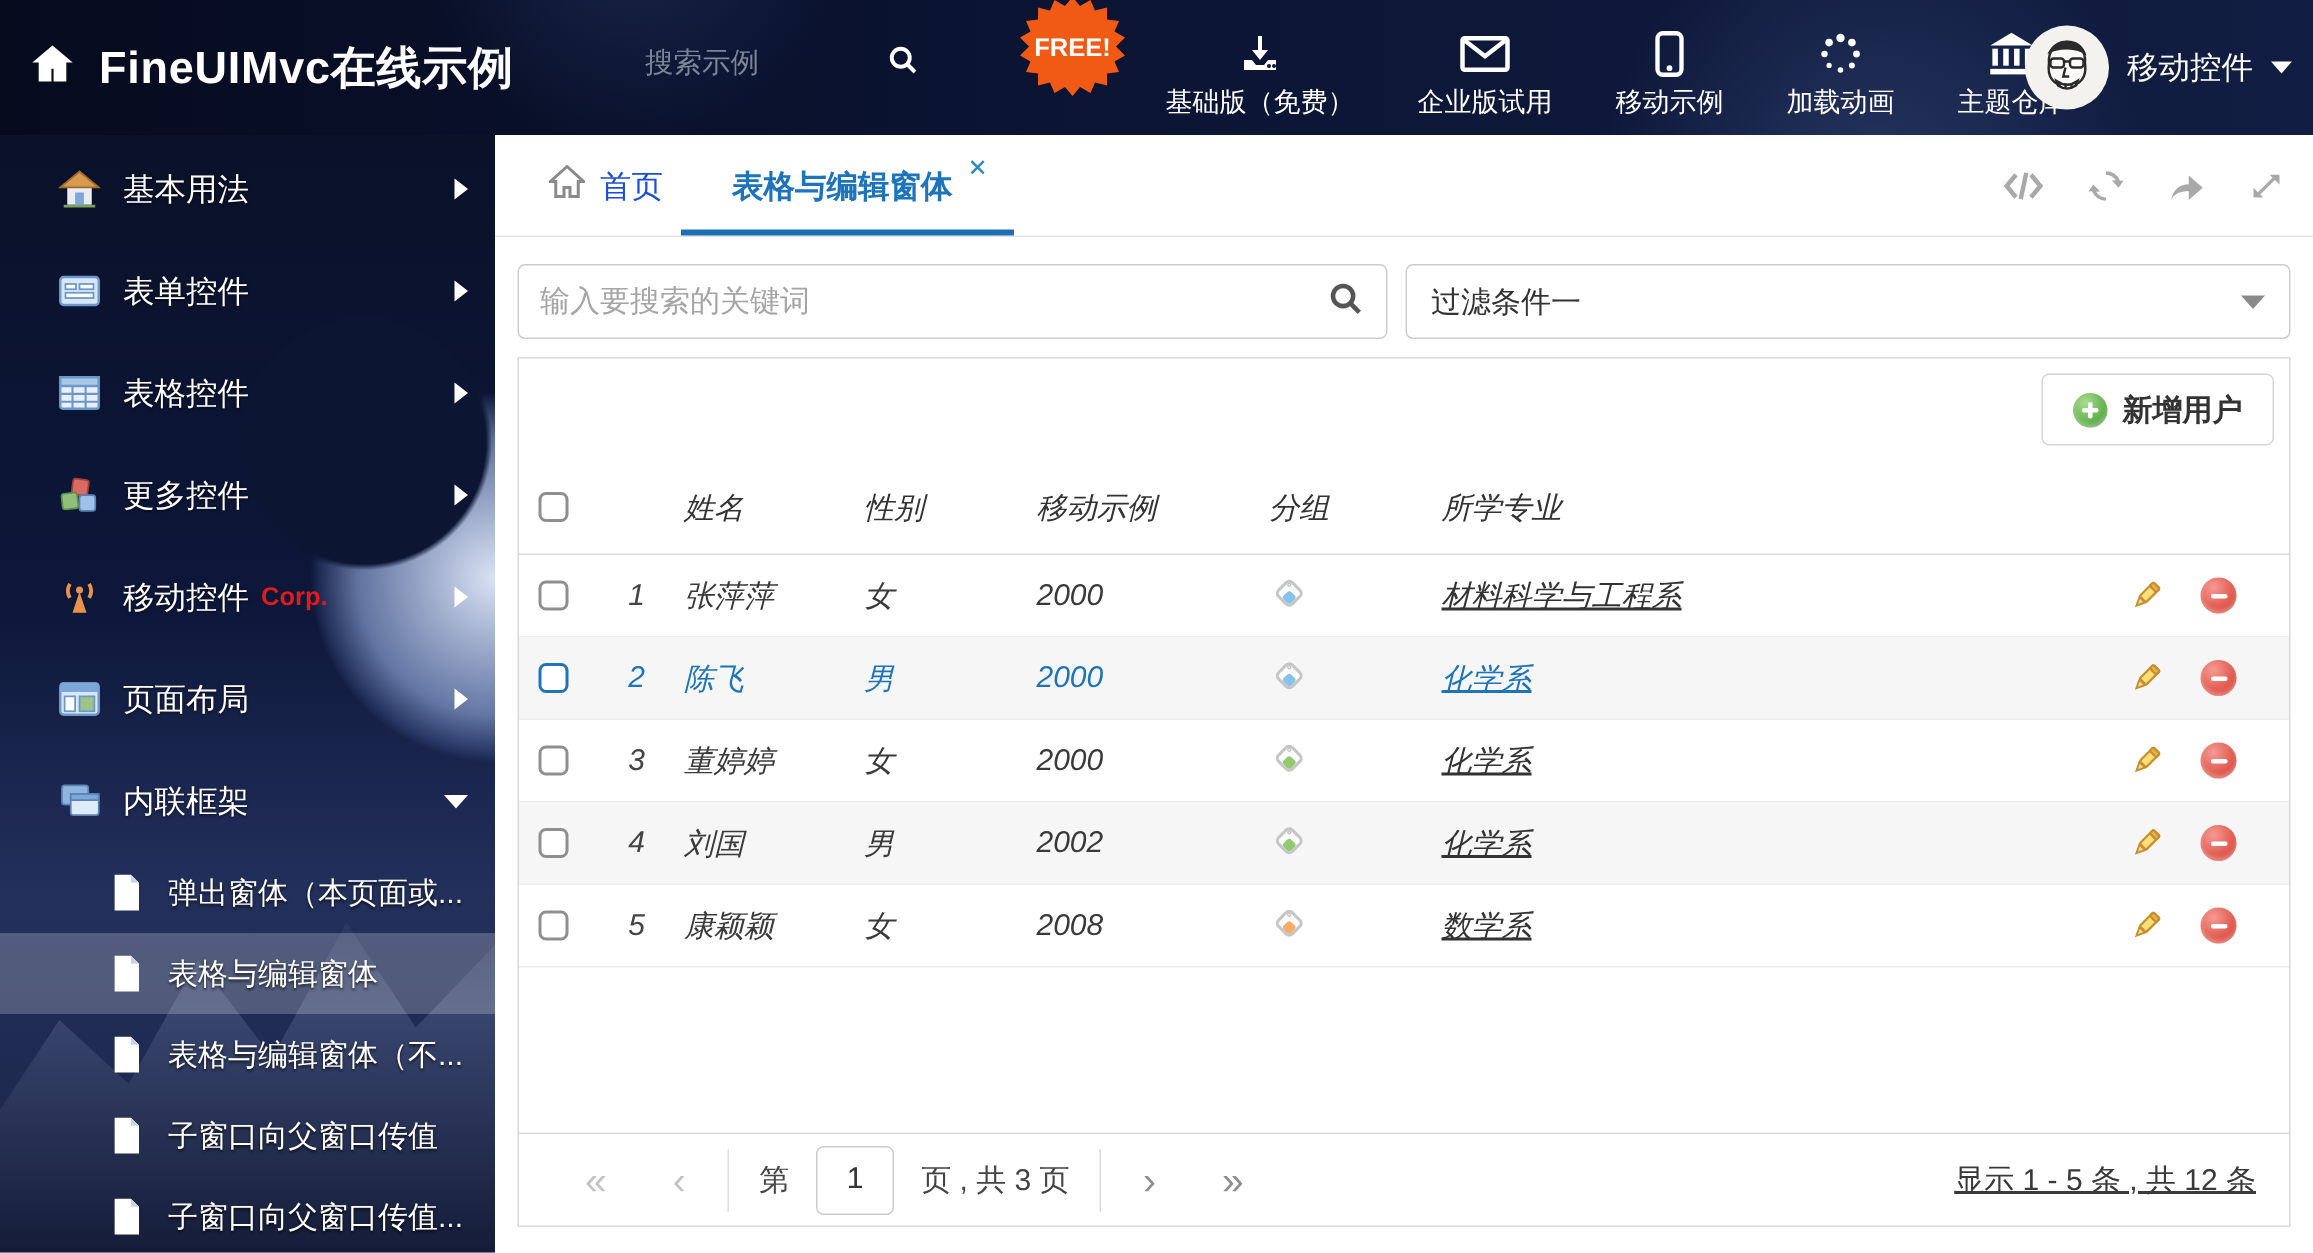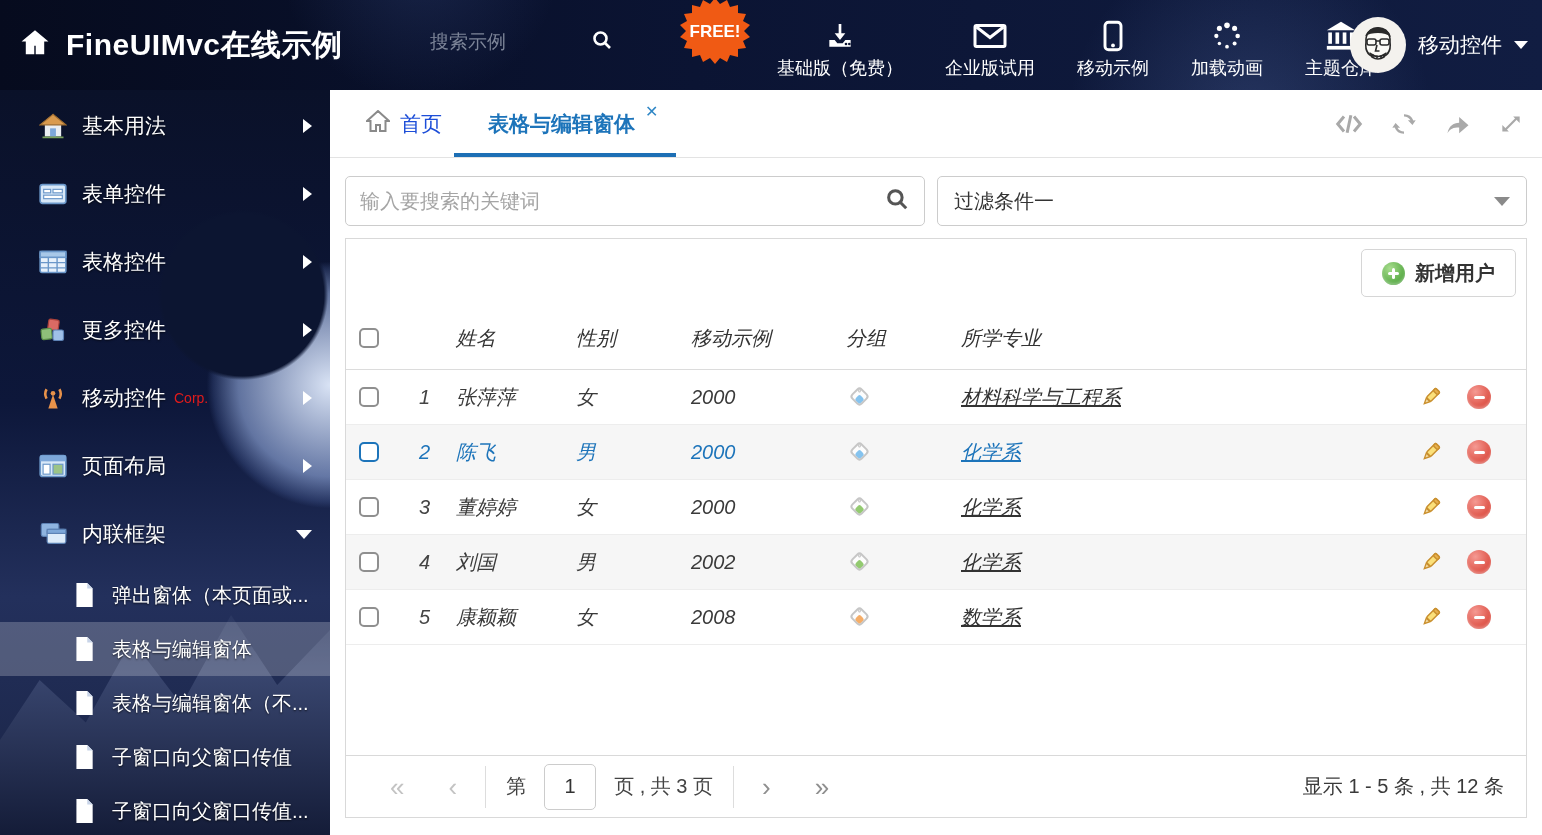--- a/index.html
+++ b/index.html
@@ -41,21 +41,21 @@
       linear-gradient(180deg,#0a1129 0%,#0d173a 42%,#23305c 68%,#1a2445 100%);
     color:#fff; z-index:4; }
   .sidebar::after { content:""; position:absolute; left:0; bottom:0; width:330px; height:250px;
     background:linear-gradient(180deg, rgba(60,76,122,.0), #39466f 35%, #141c38 100%);
     clip-path:polygon(0 62%, 12% 38%, 26% 55%, 40% 22%, 55% 48%, 70% 12%, 84% 40%, 100% 18%, 100% 100%, 0 100%);
     pointer-events:none; }
   .menu { position:relative; z-index:2; padding-top:2px; }
   .menu-item { height:68px; display:flex; align-items:center; padding:0 18px 0 38px; cursor:pointer; position:relative; }
   .menu-item .mico { width:30px; display:flex; justify-content:center; margin-right:14px; }
   .menu-item .mlbl { font-size:21px; text-shadow:0 1px 2px rgba(0,0,0,.7); }
-  .menu-item .corp { color:#e11b1b; font-size:14px; margin-left:8px; font-weight:normal;text-align:right; }
+  .menu-item .corp { color:#e11b1b; font-size:17px; margin-left:8px; font-weight:bold;text-align:right; }
   .menu-item .arrow { margin-left:auto; width:0; height:0; border-top:7px solid transparent;
     border-bottom:7px solid transparent; border-left:9px solid #fff; }
   .menu-item .arrow.open { border-left:8px solid transparent; border-right:8px solid transparent;
     border-top:9px solid #fff; border-bottom:none; }
   .submenu-item { height:54px; display:flex; align-items:center; padding-left:72px; cursor:pointer;
     font-size:20px; text-shadow:0 1px 2px rgba(0,0,0,.7); white-space:nowrap; }
   .submenu-item .sico { margin-right:16px; display:flex; }
   .submenu-item.active { background:rgba(255,255,255,.22); }
 
   
@@ -118,21 +118,21 @@
   .grid-spacer { flex:1; }
   .pager { border-top:1px solid #d9d9d9; height:62px; display:flex; align-items:center;
     padding:0 22px; font-size:20px; color:#444; }
   .pg { cursor:pointer; font-size:26px; line-height:1; padding:0 22px; user-select:none; }
   .pg.disabled { color:#c3c3c3; cursor:default; }
   .pg.enabled { color:#8f8f8f; }
   .pg-sep { width:1px; height:42px; background:#ddd; margin:0 6px; }
   .pg-label { padding:0 14px; color:#444; }
   .pg-input { width:52px; height:46px; border:1px solid #ccc; border-radius:5px; text-align:center;
     font-size:20px; color:#333; margin:0 4px; font-family:inherit; outline:none; }
-  .pg-summary { margin-left:auto; color:#3a3a3a; }
+  .pg-summary { margin-left:auto; color:#3a3a3a;text-decoration:underline; }
 </style>
 </head>
 <body>
 
 <header class="topbar">
   <div class="logo">
     <span>
       <svg width="34" height="34" viewBox="0 0 24 24">
           <path d="M12 3 2.5 11h3v9h6v-6h1v6h6v-9h3z" fill="#fff"></path>
         </svg>

